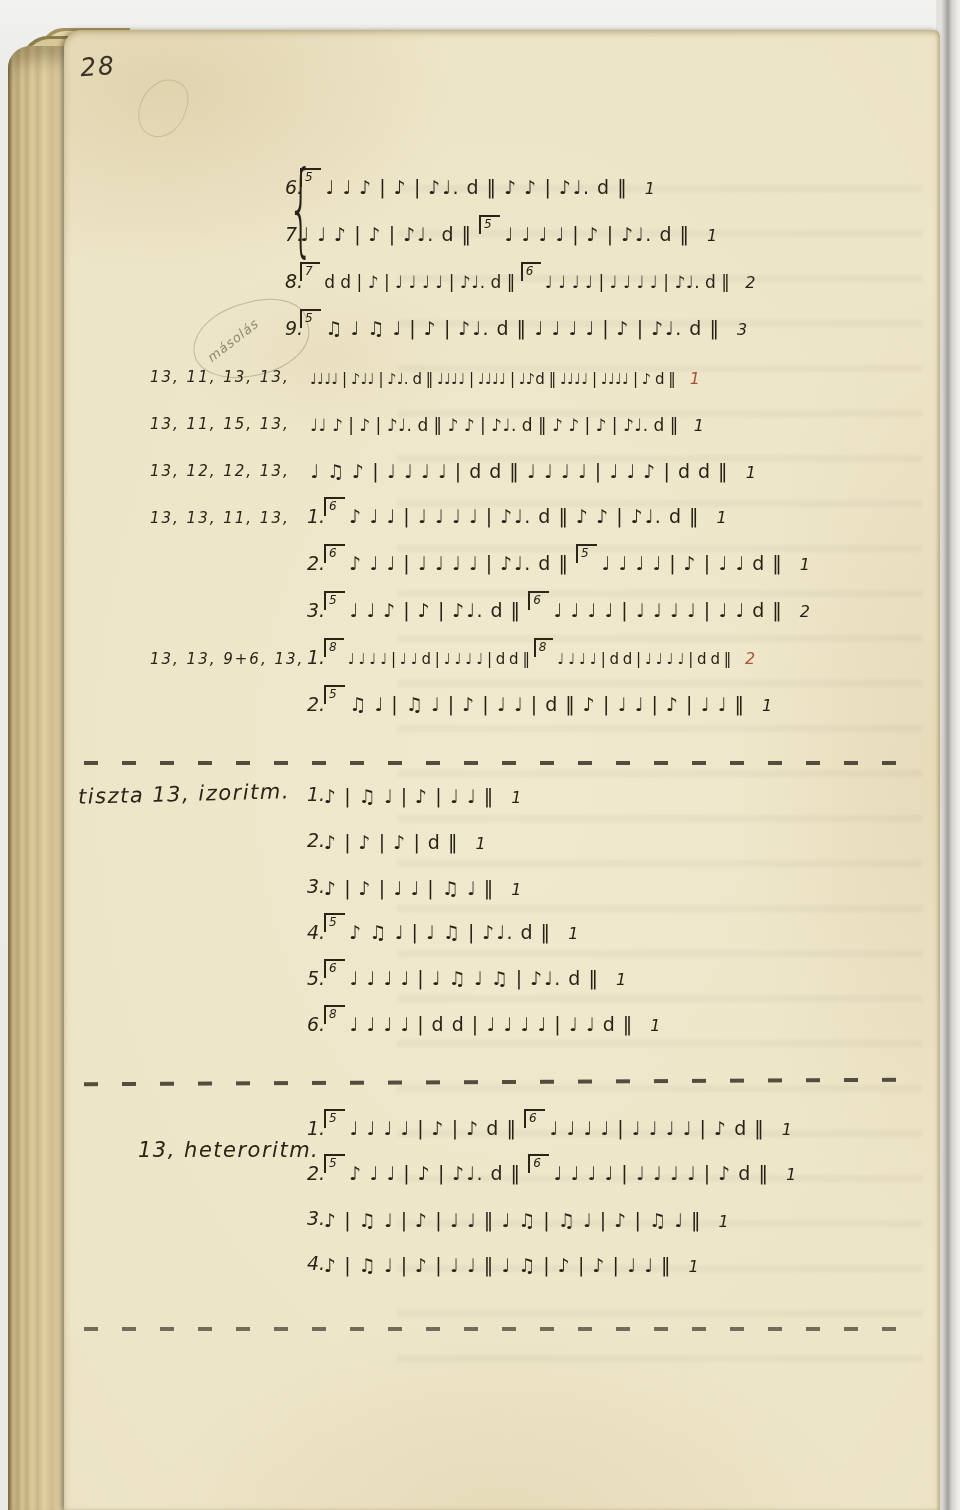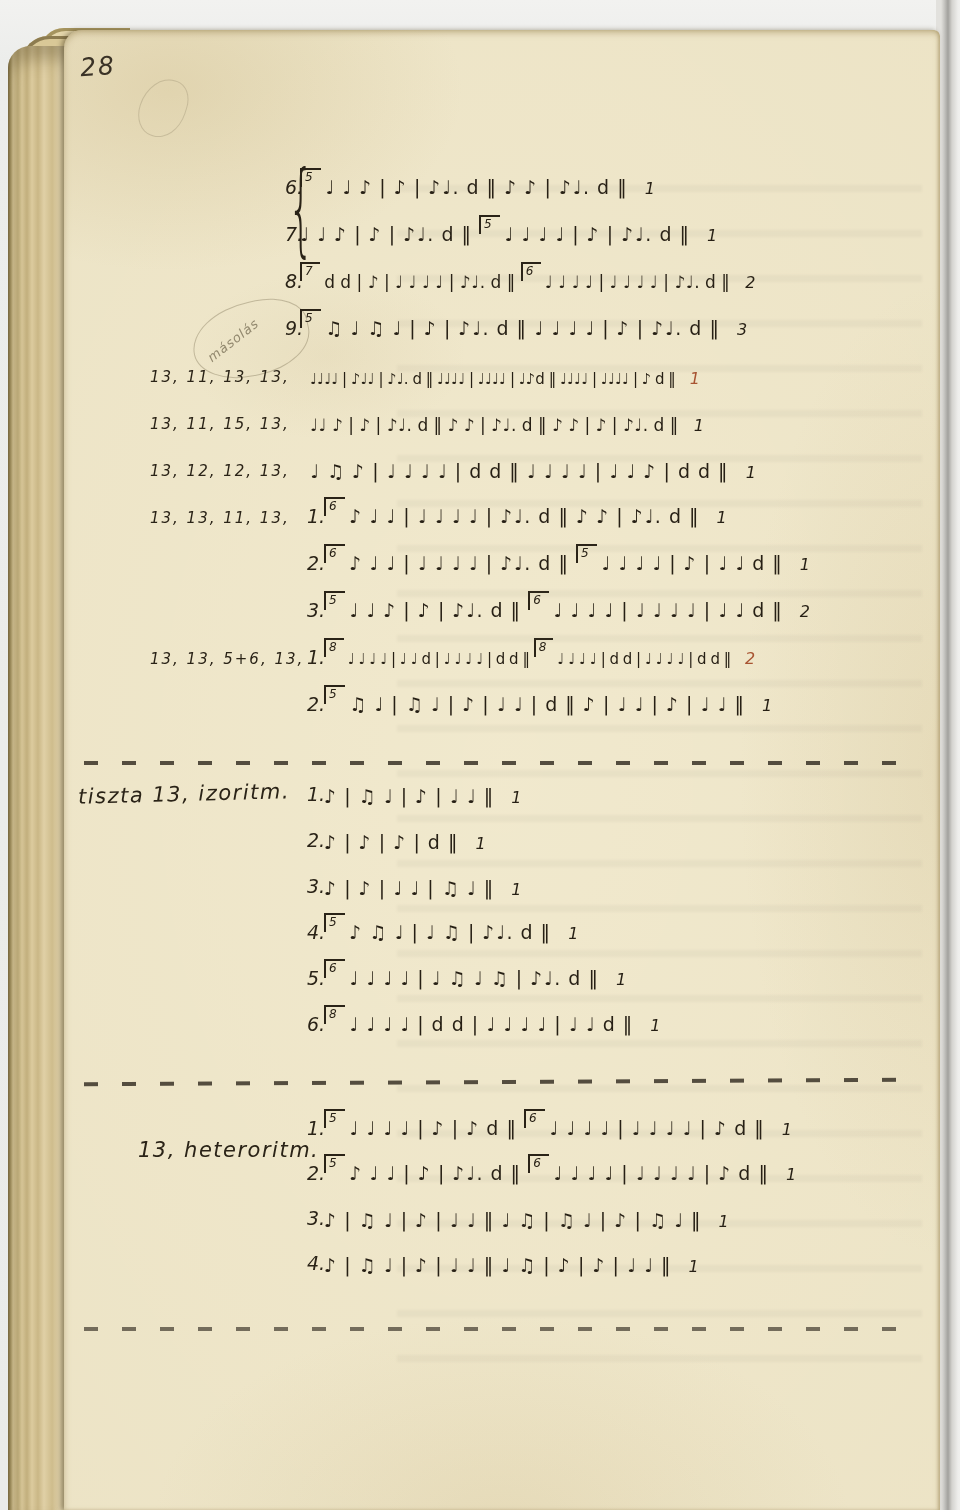--- a/index.html
+++ b/index.html
@@ -133,21 +133,21 @@
         </div>
         <div class="row">
           <span class="num">2.</span>
           <span class="notes"><span class="meter">6</span>♪ ♩ ♩ | ♩ ♩ ♩ ♩ | ♪♩. d ‖ <span class="meter">5</span>♩ ♩ ♩ ♩ | ♪ | ♩ ♩ d ‖ <span class="end">1</span></span>
         </div>
         <div class="row">
           <span class="num">3.</span>
           <span class="notes"><span class="meter">5</span>♩ ♩ ♪ | ♪ | ♪♩. d ‖ <span class="meter">6</span>♩ ♩ ♩ ♩ | ♩ ♩ ♩ ♩ | ♩ ♩ d ‖ <span class="end">2</span></span>
         </div>
         <div class="row">
-          <span class="ll">13, 13, 5+6, 13,</span>
+          <span class="ll">13, 13, 9+6, 13,</span>
           <span class="num">1.</span>
           <span class="notes long"><span class="meter">8</span>♩ ♩ ♩ ♩ | ♩ ♩ d | ♩ ♩ ♩ ♩ | d d ‖ <span class="meter">8</span>♩ ♩ ♩ ♩ | d d | ♩ ♩ ♩ ♩ | d d ‖ <span class="end red">2</span></span>
         </div>
         <div class="row">
           <span class="num">2.</span>
           <span class="notes"><span class="meter">5</span>♫ ♩ | ♫ ♩ | ♪ | ♩ ♩ | d ‖ ♪ | ♩ ♩ | ♪ | ♩ ♩ ‖ <span class="end">1</span></span>
         </div>
       </div>
   </div>
 

